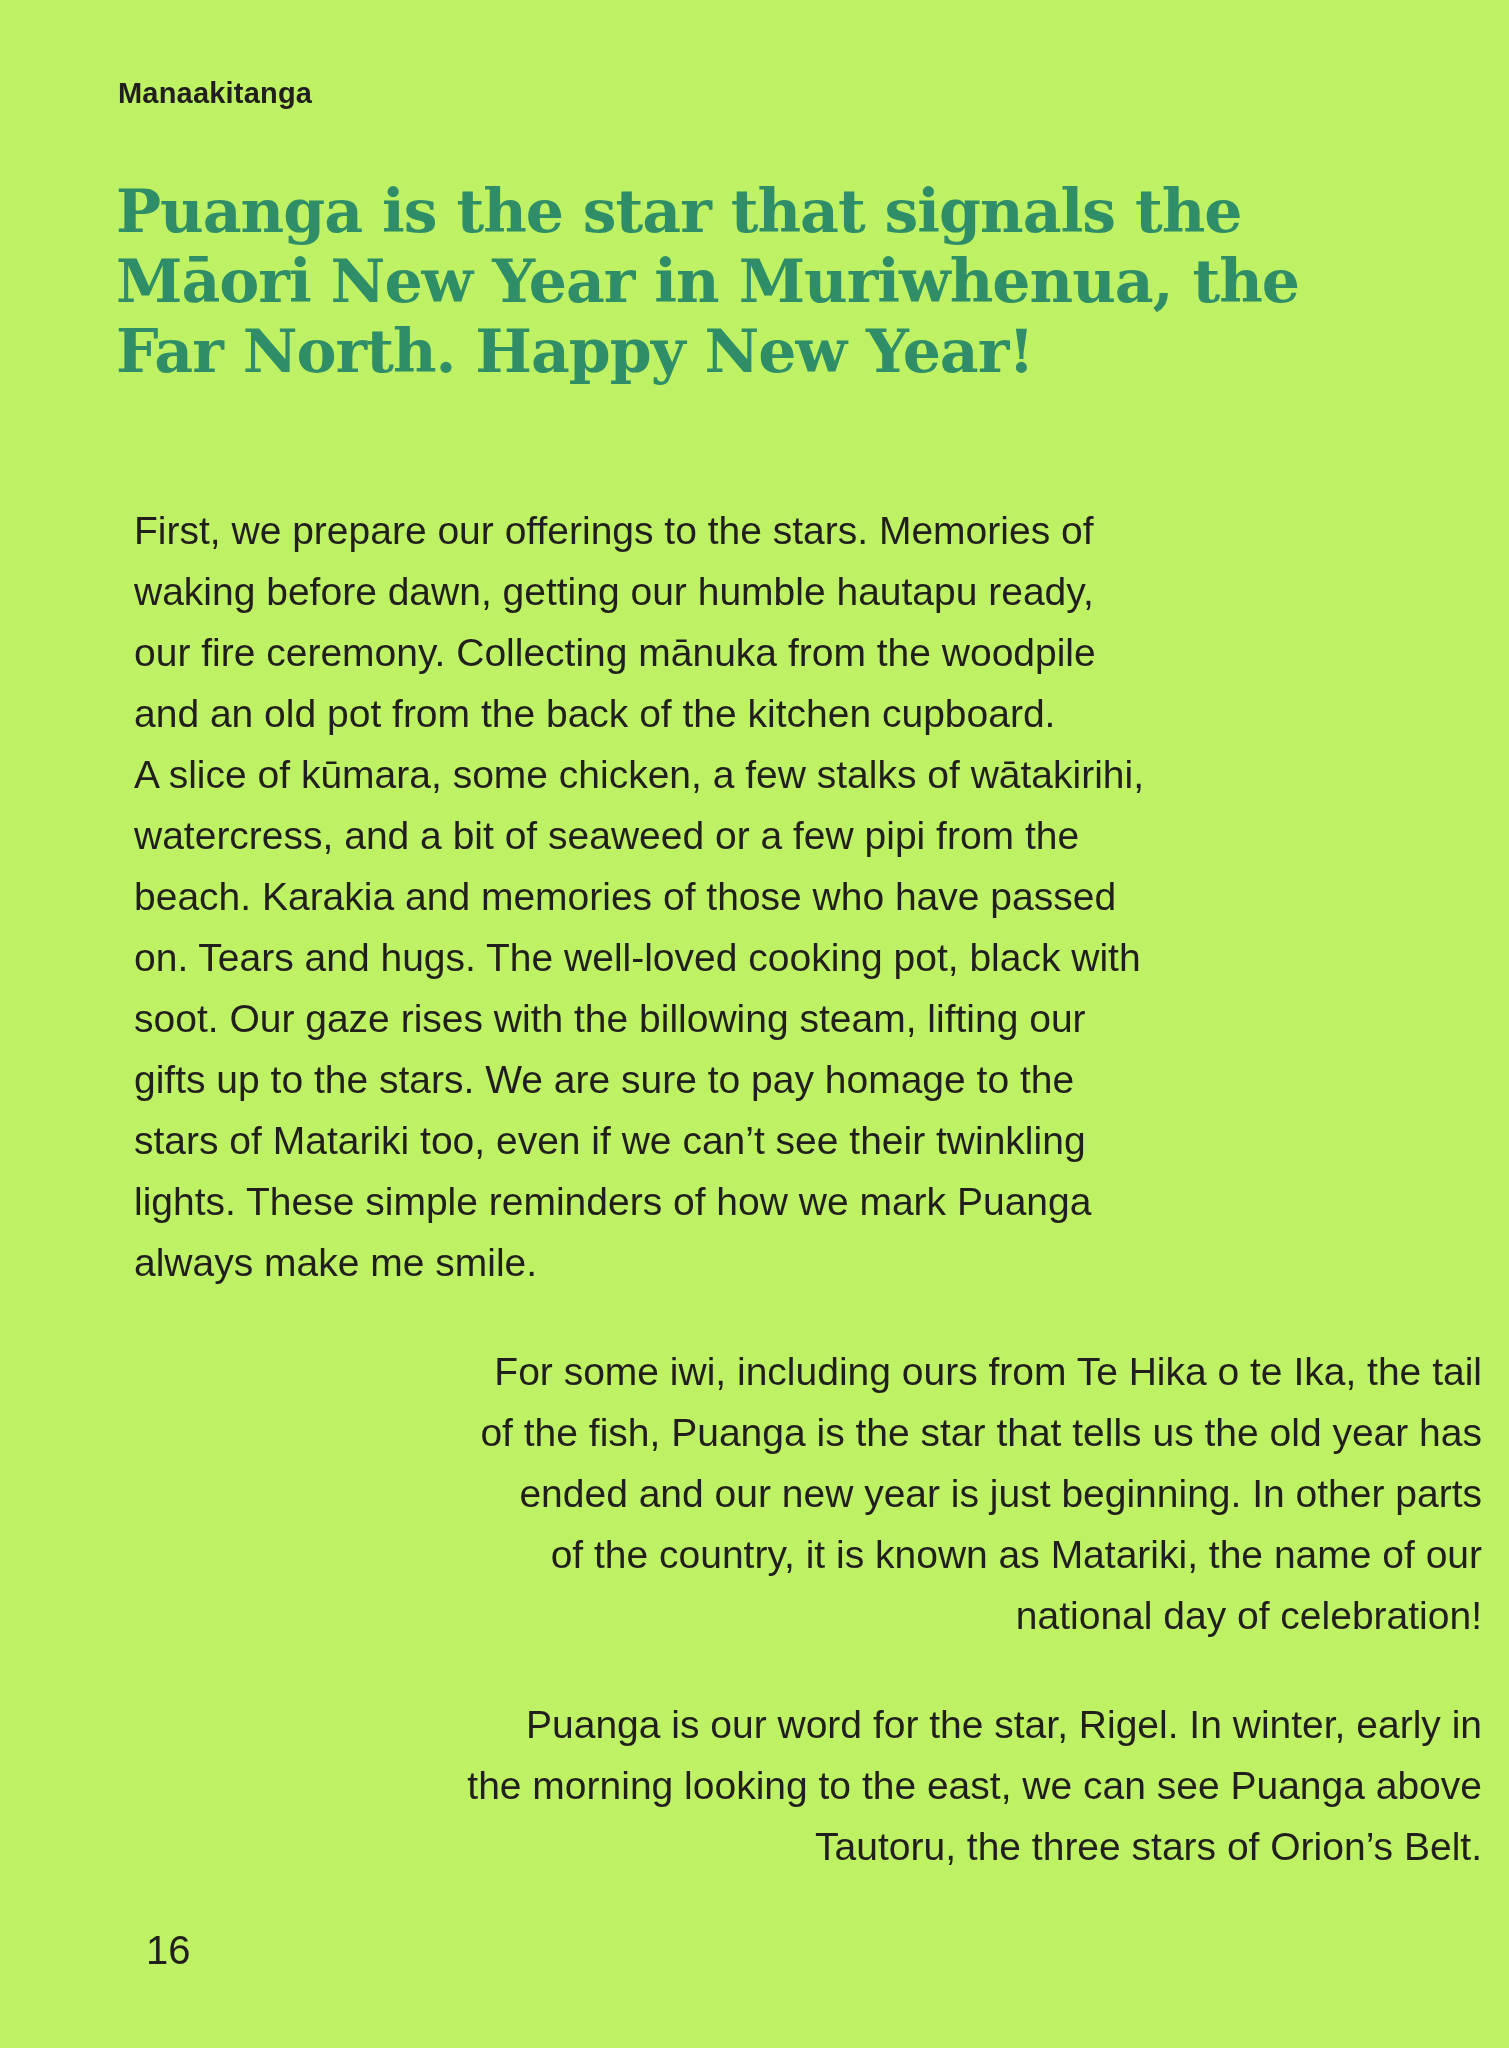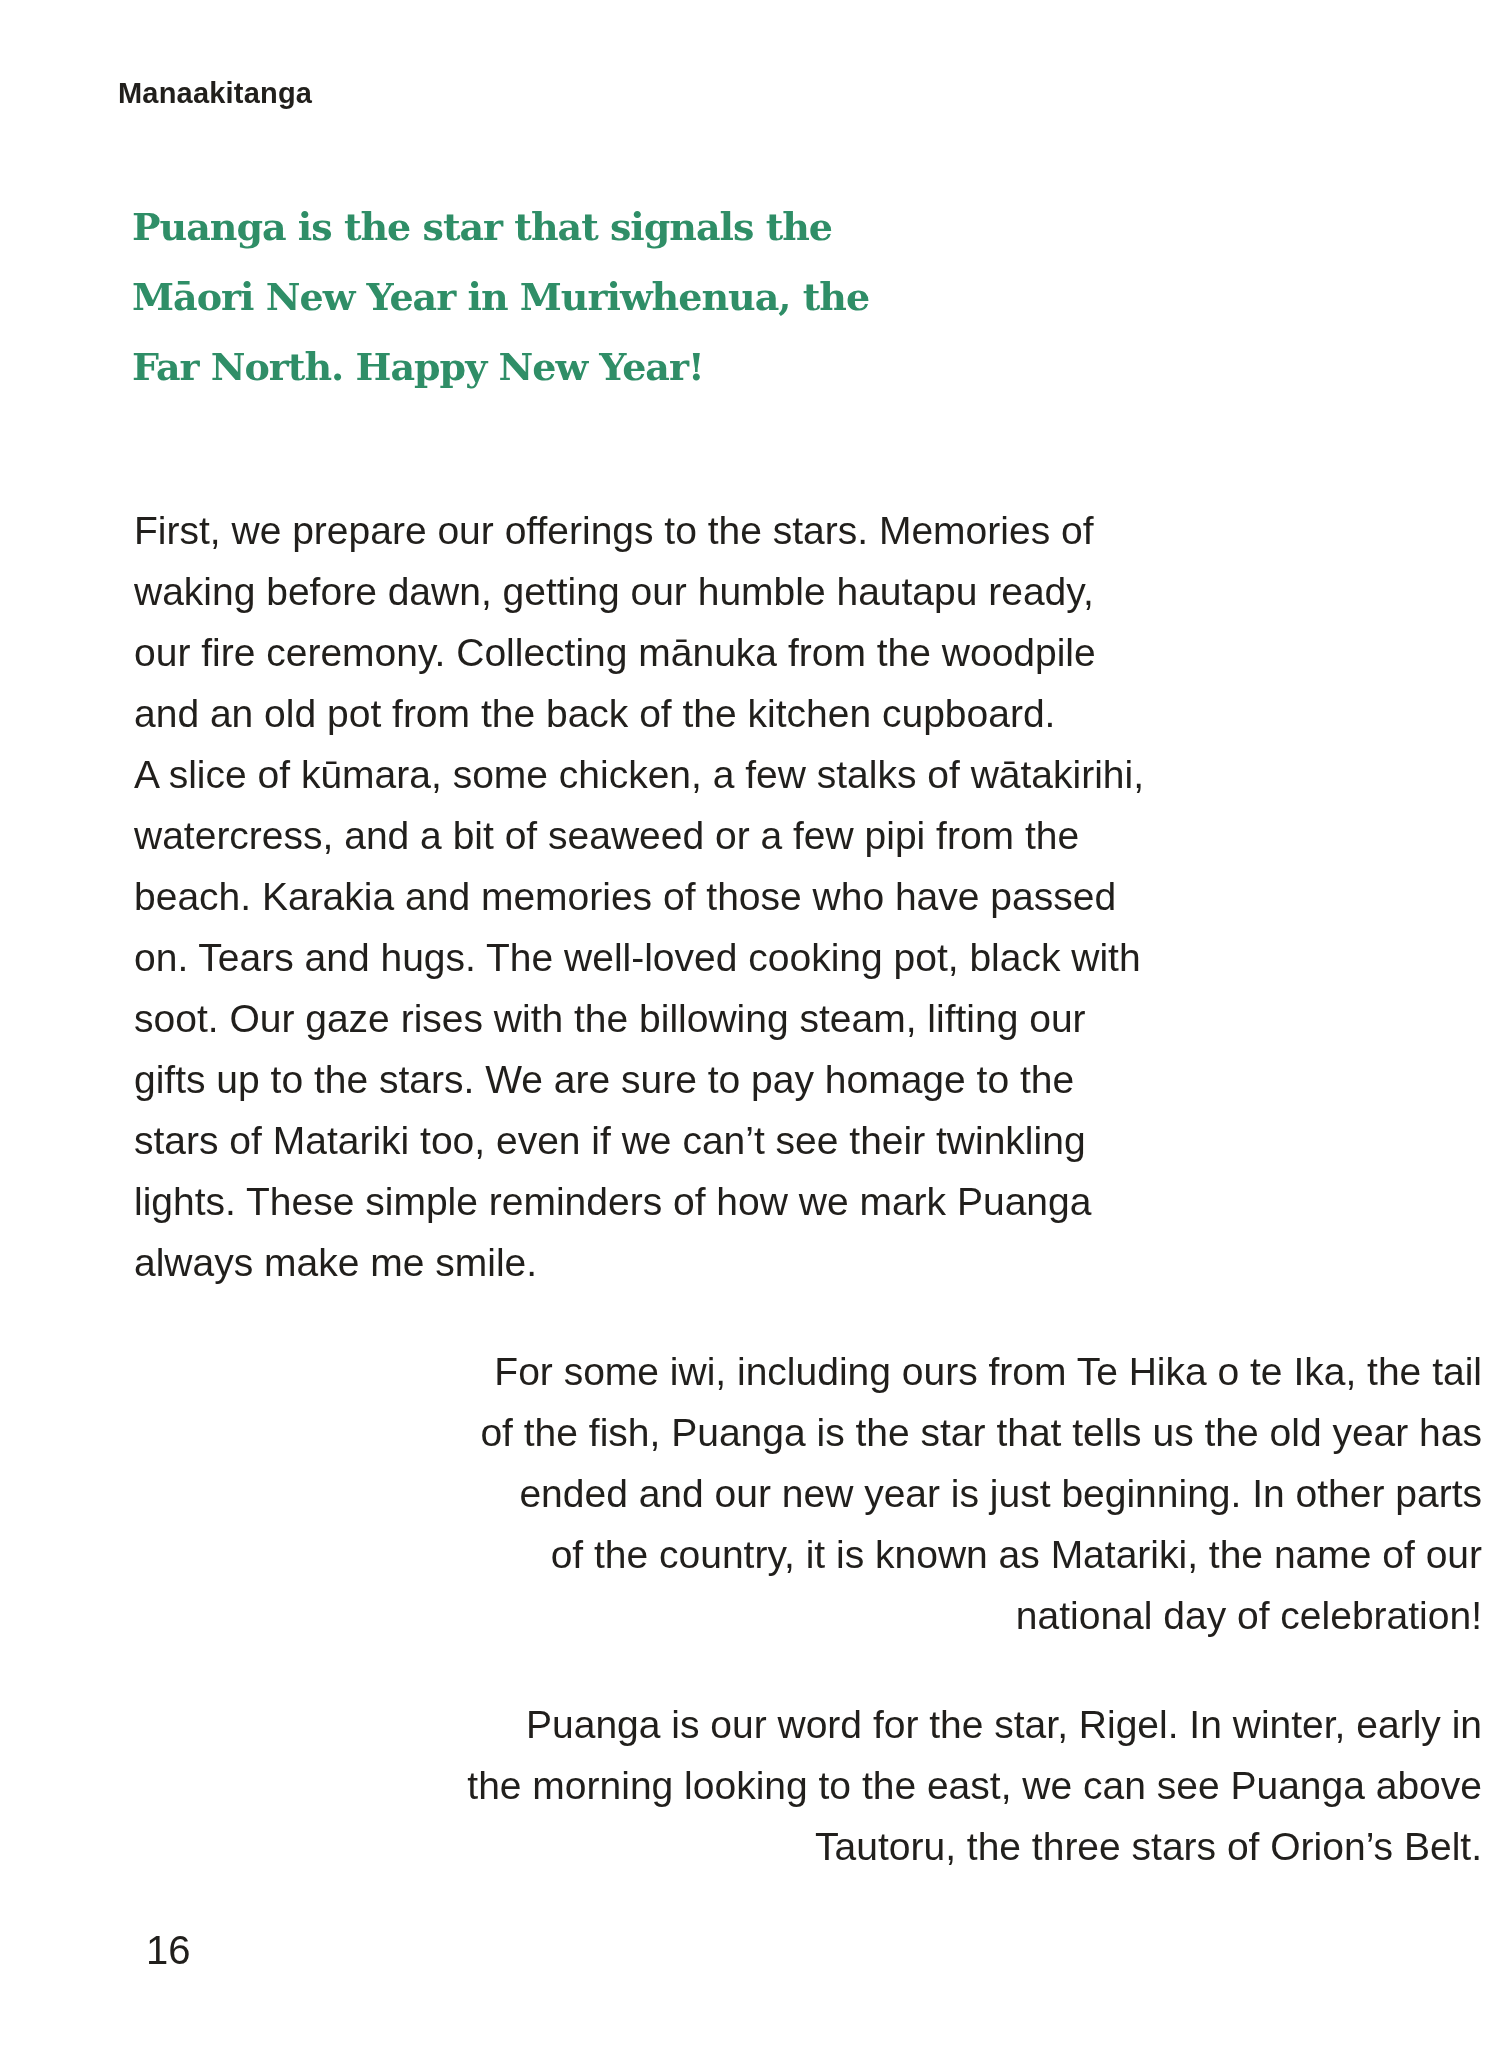--- a/index.html
+++ b/index.html
@@ -4,44 +4,44 @@
 <style>
   html, body {
     margin: 0;
     padding: 0;
     background: #e8e4da;
   }
   .page {
     position: relative;
     width: 1509px;
     height: 2048px;
-    background: #ffffff;
+    background: #bef264;
     overflow: hidden;
     font-family: "Liberation Sans", "DejaVu Sans", sans-serif;
     color: #211f1c;
   }
   .kicker {
     position: absolute;
     left: 118px;
     top: 77px;
     font-size: 29px;
     font-weight: 700;
     letter-spacing: 0.2px;
     color: #211f1c;
     white-space: pre-line;
   }
   .heading {
     position: absolute;
     left: 116px;
     top: 176px;
-    margin: 16px;
+    margin: 0;
     width: 1300px;
     font-family: "DejaVu Serif", "Liberation Serif", serif;
     font-weight: 700;
-    font-size: 38px;
+    font-size: 60px;
     line-height: 70px;
     letter-spacing: -1px;
     color: #2f8e67;
     white-space: pre-line;
   }
   .body-text {
     position: absolute;
     left: 118px;
     top: 484px;
     width: 1380px;

